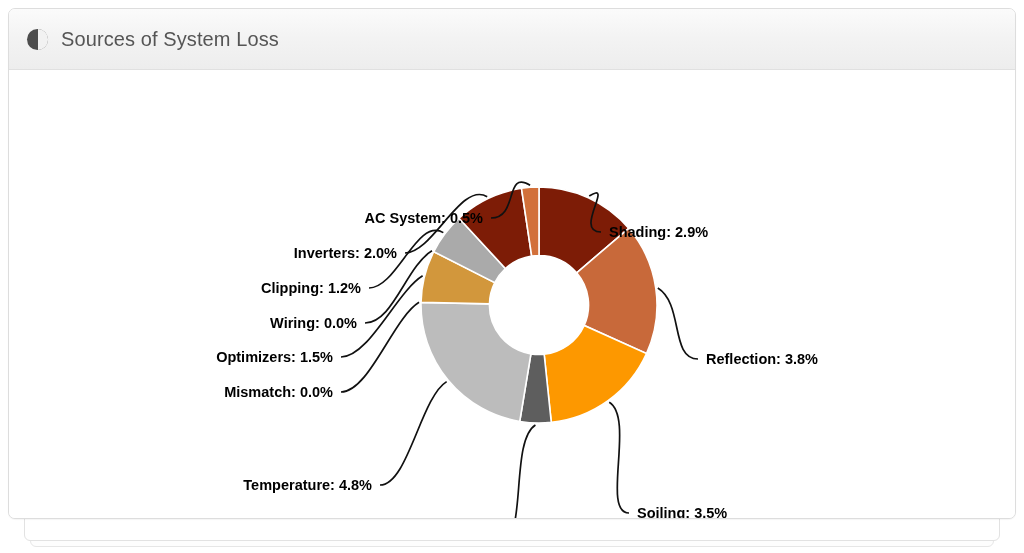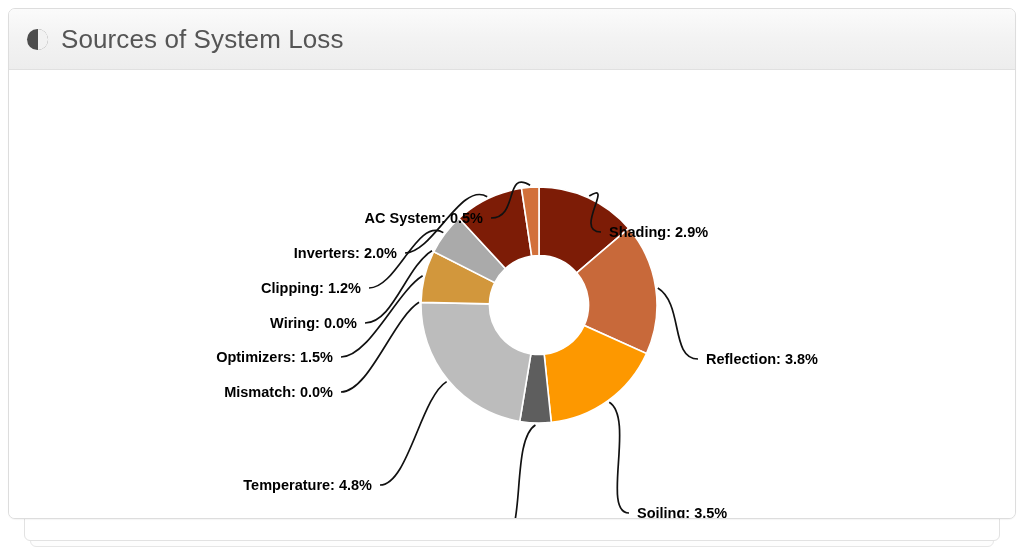--- a/index.html
+++ b/index.html
@@ -40,21 +40,21 @@
     flex:0 0 auto;
     margin-right:13px;
   }
   .hdr-icon::after{
     content:"";position:absolute;
     right:0;top:0;width:50%;height:100%;
     background:#f2f2f2;
     border-radius:0 11px 11px 0;
   }
   .hdr-title{
-    font-size:26px;color:#555555;font-weight:400;letter-spacing:.1px;
+    font-size:20px;color:#555555;font-weight:400;letter-spacing:.1px;
     white-space:nowrap;
   }
 
   .card-body{position:absolute;left:0;right:0;top:61px;bottom:0;background:#fff;}
   .chart-wrap{position:absolute;left:0;top:0;width:100%;height:100%;}
   svg{display:block;}
   .lbl{
     font-family:"Liberation Sans","DejaVu Sans",sans-serif;
     font-size:14.5px;font-weight:bold;fill:#000000;
   }

